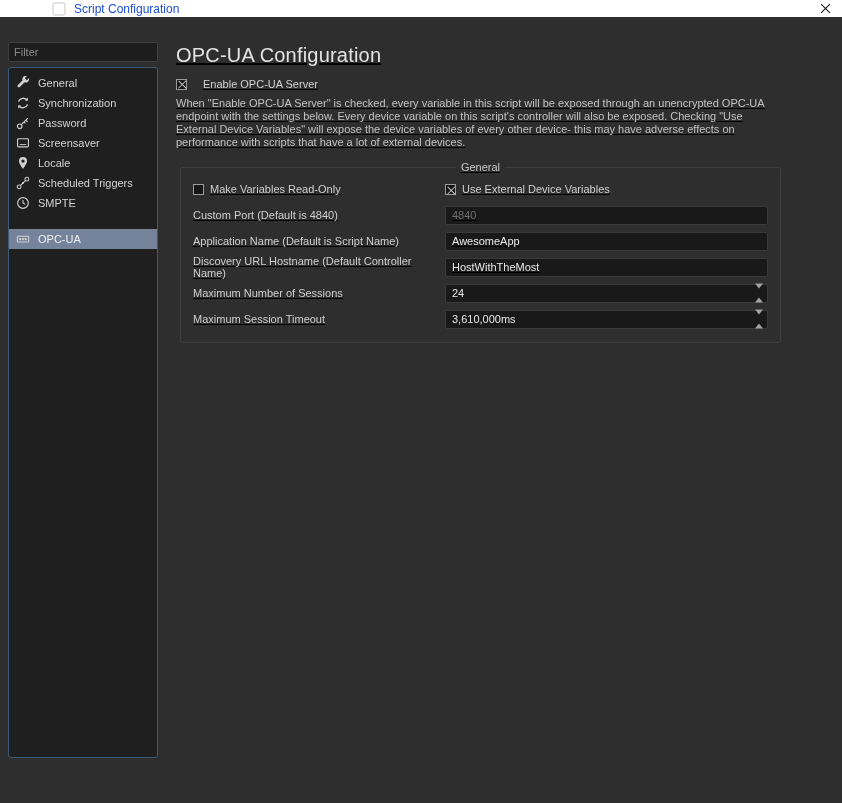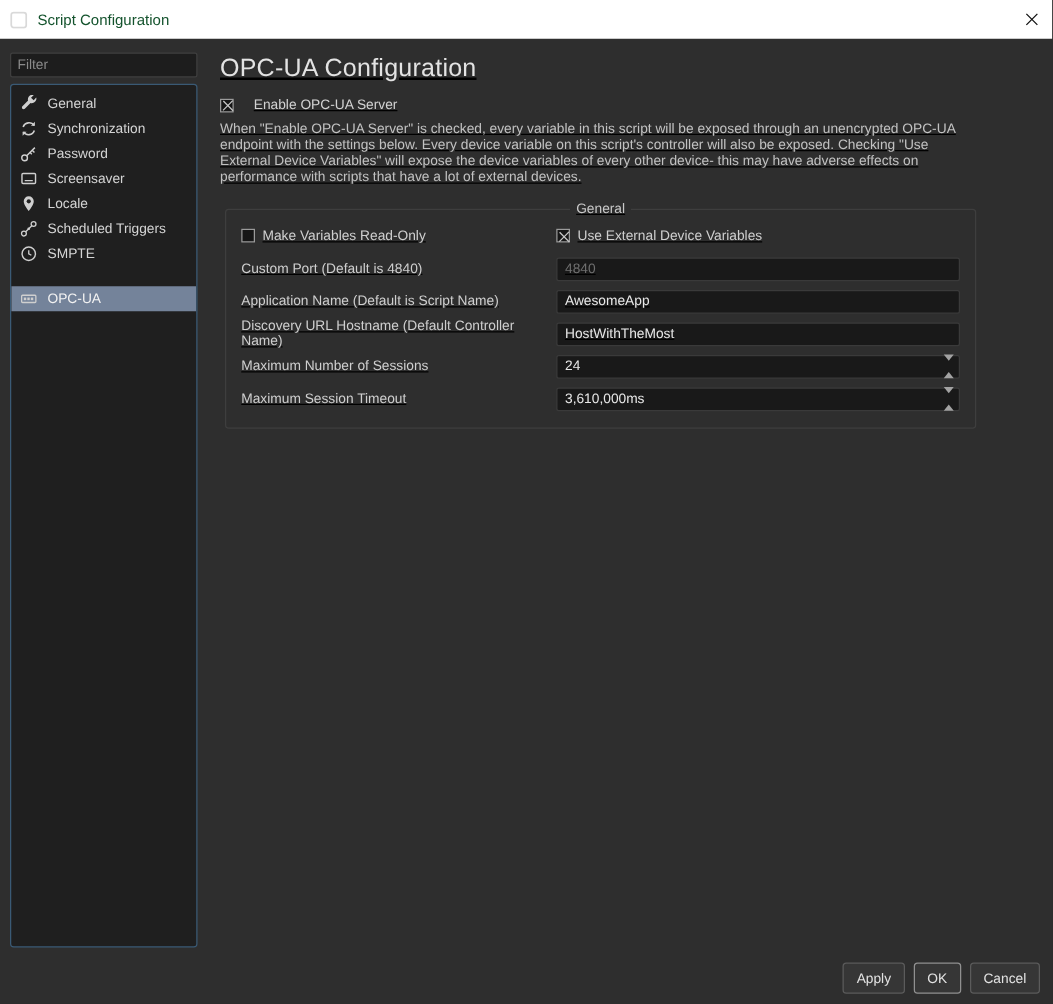--- a/index.html
+++ b/index.html
@@ -6,22 +6,22 @@
   html,body { background:#2e2e2e; }
   body { font-family:"Liberation Sans", sans-serif; }
 
   .window {
     position:relative; width:842px; height:803px;
     background:#2e2e2e; overflow:hidden;
   }
 
   
   .titlebar {
-    height:31px; background:#ffffff; color:#14532d;
-    display:flex; align-items:center; font-size:12px;
+    height:17px; background:#ffffff; color:#1d4ed8;
+    display:flex; align-items:center; font-size:12px;padding-left:44px;
   }
   .app-icon { width:14px; height:14px; margin-left:8px; opacity:.22; }
   .titlebar .wtitle { margin-left:8px; }
   .close-btn {
     margin-left:auto; width:34px; height:25px;
     display:flex; align-items:center; justify-content:center; cursor:default;
   }
 
   
   .sidebar { position:absolute; left:8px; top:42px; width:150px; }
@@ -61,21 +61,21 @@
     border:1px solid #3e3e3e; border-radius:3px;
     padding:3px 12px 10px 12px;
   }
   legend.group-title {
     margin:0 auto; padding:0 5px; font-size:11px; color:#c9c9c9; text-align:center;
   }
   .grid-row {
     display:grid; grid-template-columns:252px 1fr;
     align-items:center; min-height:26px; font-size:11px; color:#cfcfcf;
   }
-  .cb-cell { display:flex; align-items:flex-start; gap:6px; cursor:default; }
+  .cb-cell { display:flex; align-items:flex-end; gap:6px; cursor:default; }
 
   
   .cb {
     width:11px; height:11px; flex:none; position:relative;
     border:1px solid #9b9b9b; background:#161616; display:inline-block;
   }
   .cb.checked::before, .cb.checked::after {
     content:""; position:absolute; left:0px; top:4.6px;
     width:10.5px; height:1.4px; background:#c9c9c9;
   }
@@ -263,18 +263,13 @@
             <span>Maximum Session Timeout</span>
             <div class="spin"><input class="tinput" type="text" value="3,610,000ms" style=""><div class="arrows">
                 <span class="sp-btn"><span class="arr-up"></span></span>
                 <span class="sp-btn"><span class="arr-dn"></span></span>
               </div></div>
           </div>
         </div>
     </fieldset>
   </div>
 
-  <div class="footer" id="footer">
-      <button class="btn">Apply</button>
-      <button class="btn default">OK</button>
-      <button class="btn">Cancel</button>
-    </div>
 </div>
 
 </body></html>

